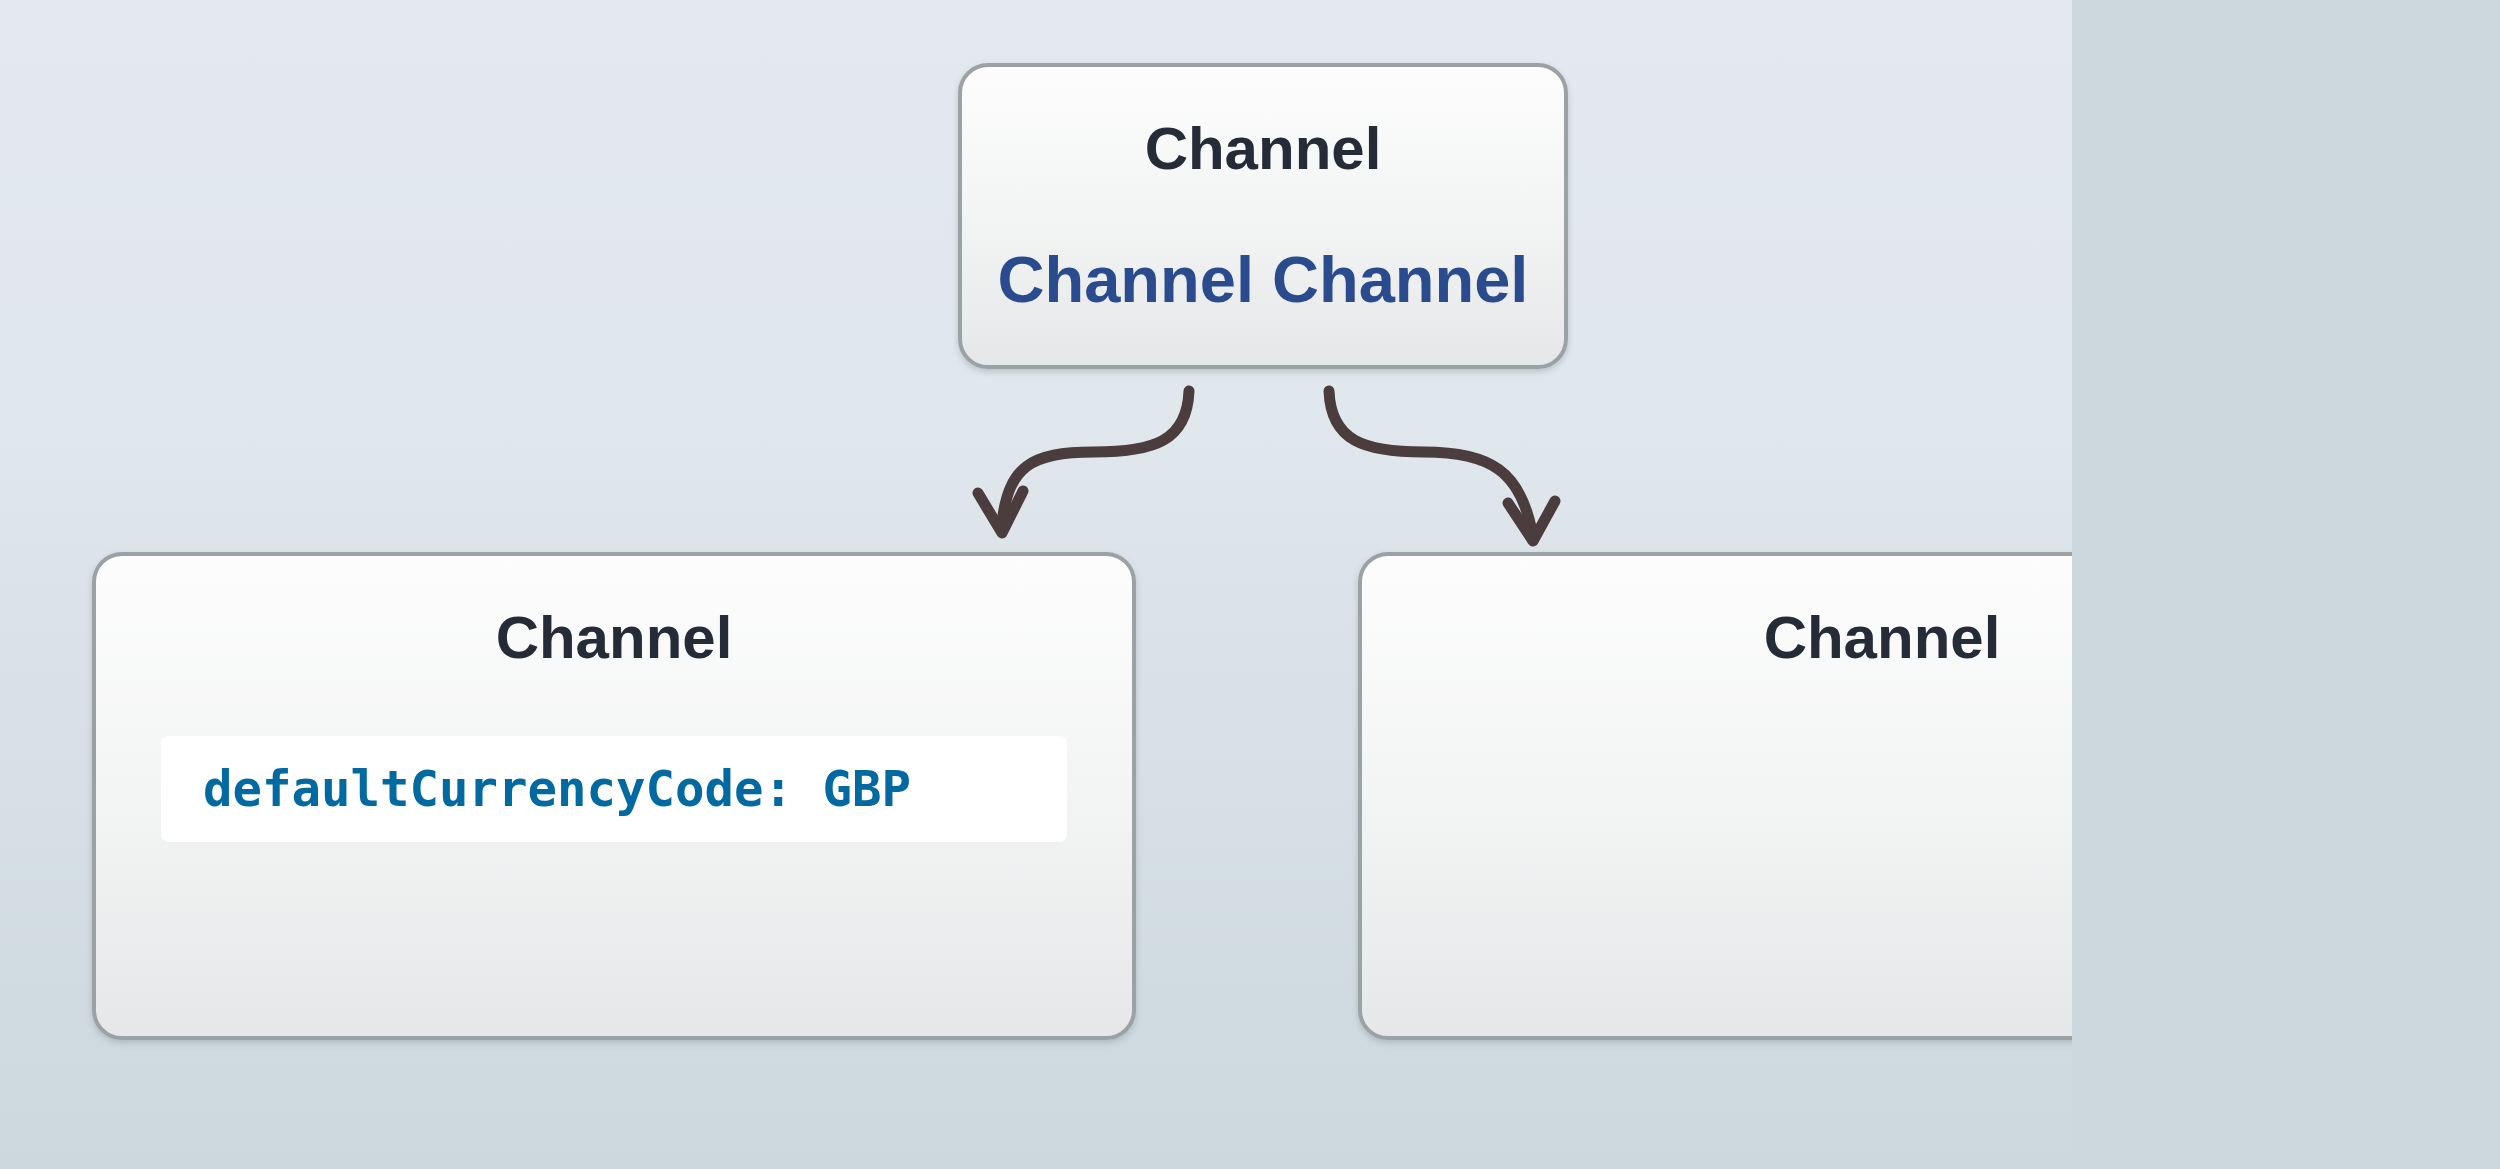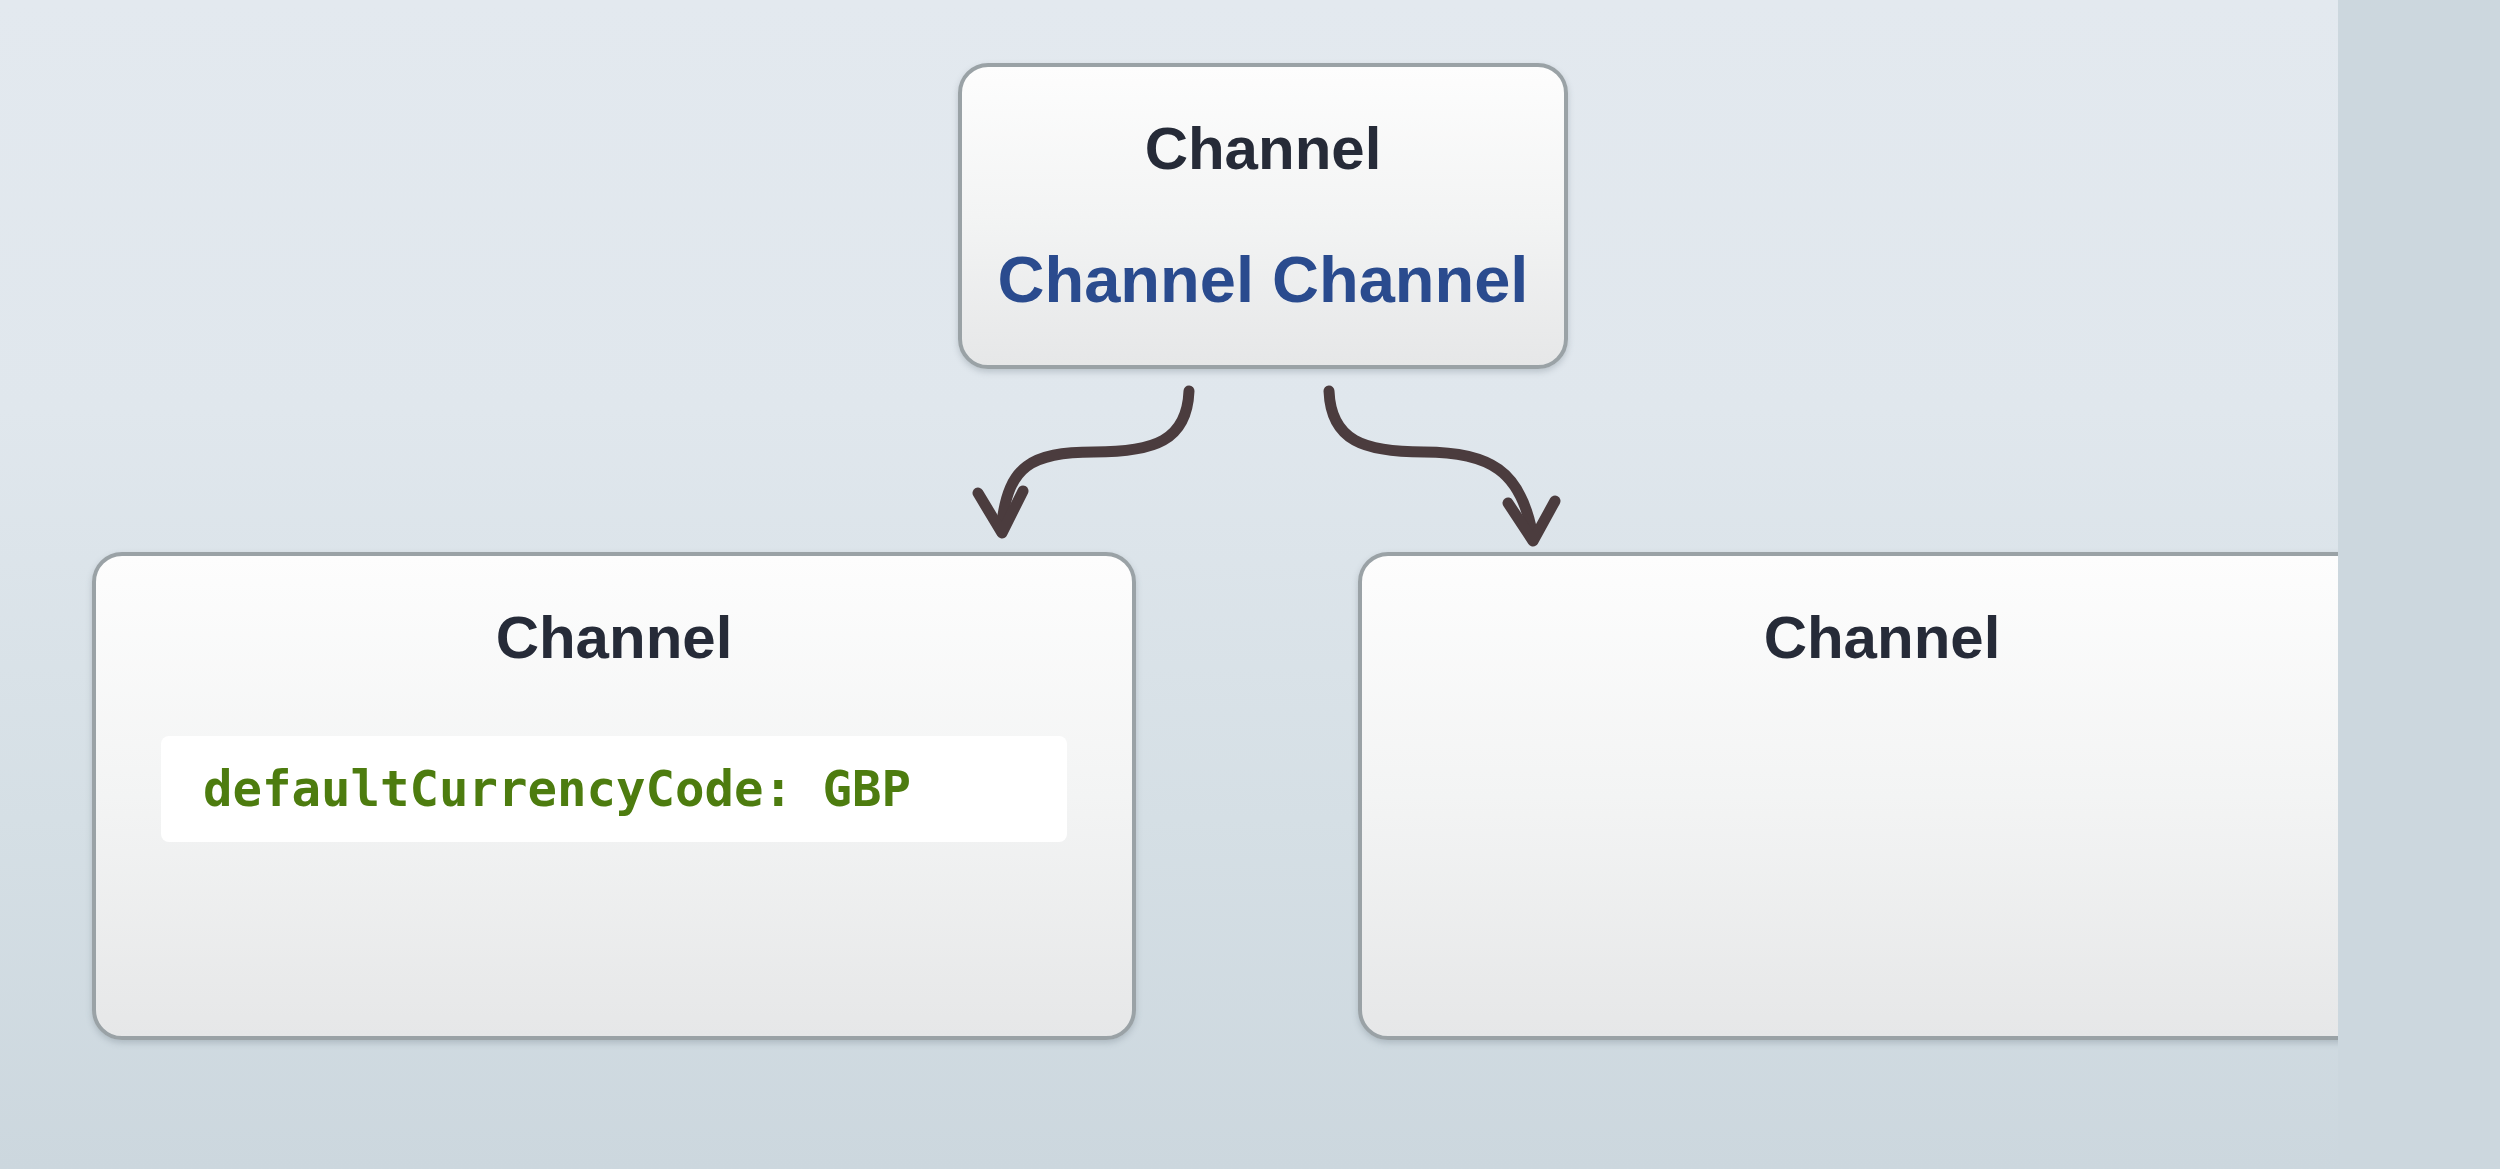--- a/index.html
+++ b/index.html
@@ -2,21 +2,21 @@
 <html><head>
 <meta charset="utf-8">
 <style>
   html, body {
     margin: 0;
     padding: 0;
     background: #ccd7de;
   }
   .canvas {
     position: relative;
-    width: 2338px;
+    width: 2072px;
     height: 1169px;
     overflow: hidden;
     background: linear-gradient(180deg, #e3e9ef 0%, #e0e7ed 35%, #d5dfe5 70%, #ccd7de 100%);
     font-family: "Liberation Sans", sans-serif;
   }
   .arrows {
     position: absolute;
     left: 0; top: 0;
     width: 2500px;
     height: 1169px;
@@ -58,21 +58,21 @@
     height: 106px;
     background: #ffffff;
     border-radius: 8px;
     display: flex;
     align-items: center;
     justify-content: flex-start;
     padding-left: 42px;
     font-family: "DejaVu Sans Mono", "Liberation Mono", monospace;
     font-weight: 700;
     font-size: 49px;
-    color: #4d7c0f;
+    color: #0369a1;
     white-space: pre;
   }
 </style>
 </head>
 <body>
 
 <div class="canvas">
 
   <svg class="arrows" viewBox="0 0 2500 1169" xmlns="http://www.w3.org/2000/svg">
     <g stroke="#4b3c3e" stroke-width="11" fill="none" stroke-linecap="round" stroke-linejoin="round">

